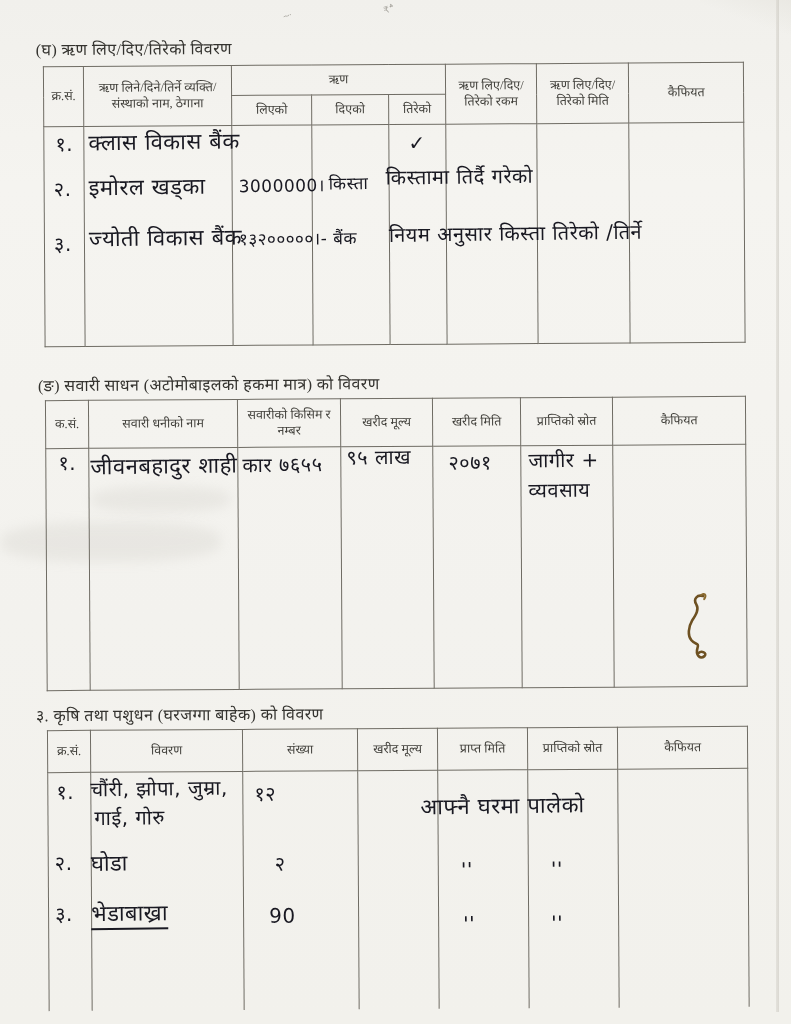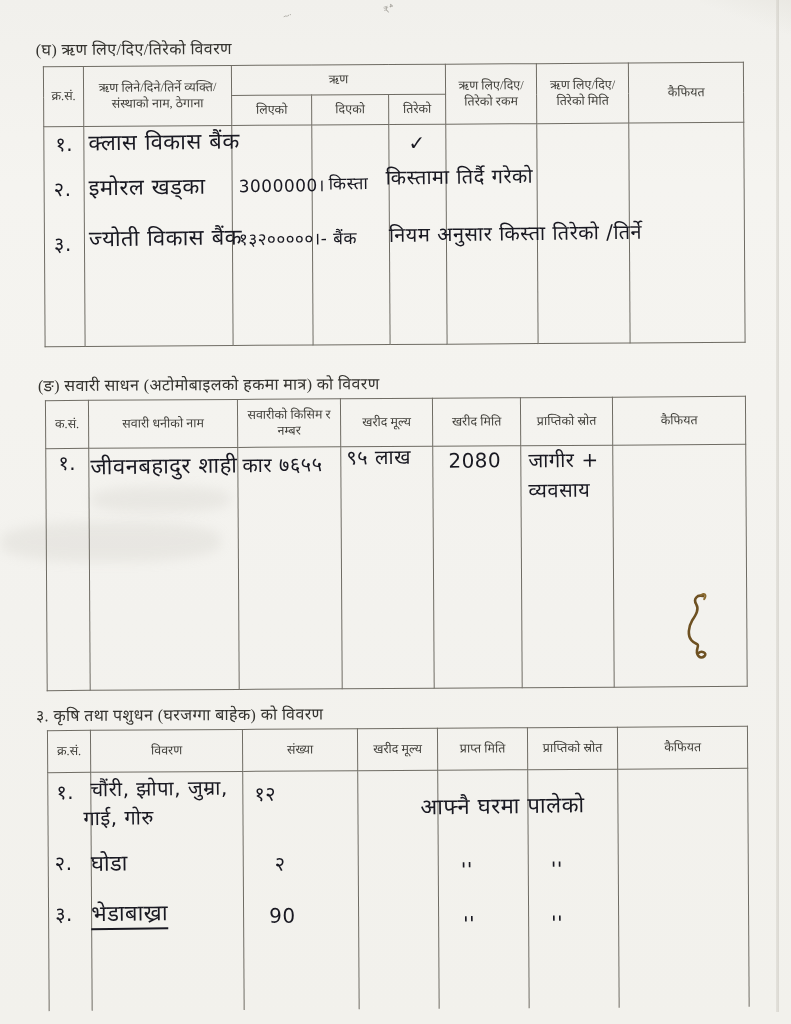--- a/index.html
+++ b/index.html
@@ -162,21 +162,21 @@
       <td class="opencell"></td>
       <td class="opencell"></td>
     </tr>
   </tbody>
     </table>
 
   <span class="hw" style="left:58px;top:447px;">१.</span>
   <span class="hw big" style="left:90px;top:448px;">जीवनबहादुर शाही</span>
   <span class="hw" style="left:242px;top:450px;">कार ७६५५</span>
   <span class="hw" style="left:346px;top:443px;">९५ लाख</span>
-  <span class="hw" style="left:448px;top:449px;">2080</span>
+  <span class="hw" style="left:448px;top:449px;">२०७१</span>
   <span class="hw" style="left:528px;top:447px;">जागीर +</span>
   <span class="hw" style="left:528px;top:477px;">व्यवसाय</span>
 
   <svg class="fiber" style="left:678px;top:592px;" width="45" height="78" viewBox="0 0 45 78">
     <path d="M24 6 C18 4, 14 9, 17 14 C20 19, 17 24, 13 30 C9 37, 8 45, 12 50 C16 55, 20 52, 18 58 C16 64, 20 70, 25 66 C28 63, 22 60, 19 63" fill="none" stroke="#6e5122" stroke-width="2.6" stroke-linecap="round"></path>
     <path d="M22 5 C25 2, 28 5, 25 9" fill="none" stroke="#8a6a30" stroke-width="2" stroke-linecap="round"></path>
   </svg>
 
   <div class="sec-title" style="left:34px;top:702px;">३. कृषि तथा पशुधन (घरजग्गा बाहेक) को विवरण</div>
 
@@ -207,21 +207,21 @@
       <td class="opencell"></td>
       <td class="opencell"></td>
       <td class="opencell"></td>
       <td class="opencell"></td>
     </tr>
   </tbody>
     </table>
 
   <span class="hw" style="left:54px;top:776px;">१.</span>
   <span class="hw" style="left:88px;top:773px;">चौंरी, झोपा, जुम्रा,</span>
-  <span class="hw" style="left:81px;top:802px;">गाई, गोरु</span>
+  <span class="hw" style="left:92px;top:802px;">गाई, गोरु</span>
   <span class="hw" style="left:252px;top:779px;">१२</span>
   <span class="hw big" style="left:418px;top:790px;">आफ्नै घरमा पालेको</span>
 
   <span class="hw" style="left:52px;top:847px;">२.</span>
   <span class="hw big" style="left:88px;top:845px;">घोडा</span>
   <span class="hw" style="left:272px;top:849px;">२</span>
   <span class="hw" style="left:458px;top:858px;">''</span>
   <span class="hw" style="left:548px;top:858px;">''</span>
 
   <span class="hw" style="left:52px;top:898px;">३.</span>

